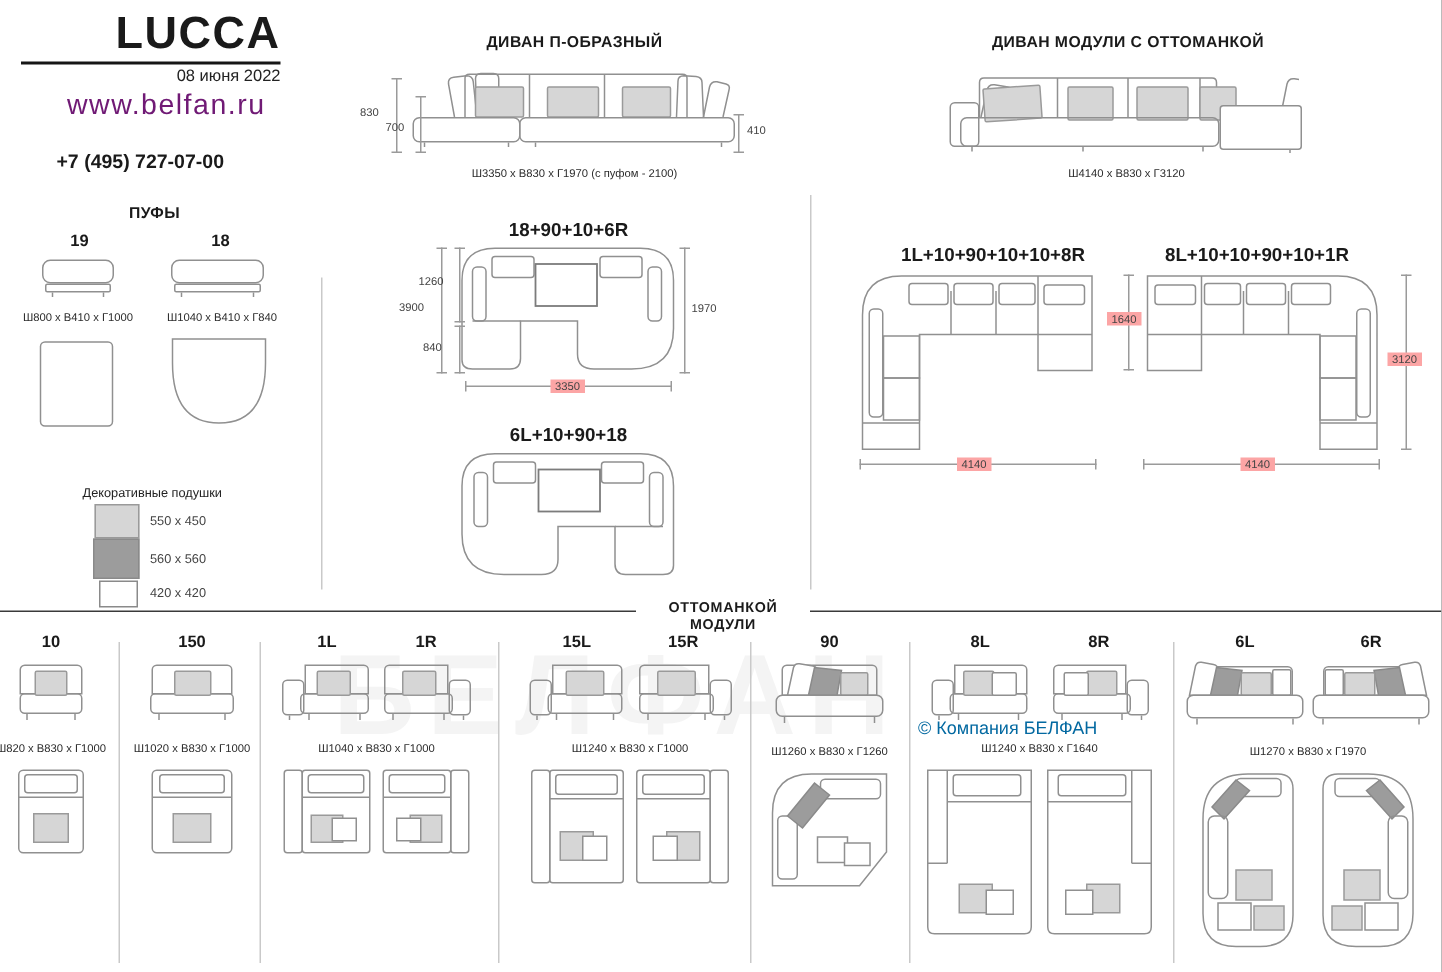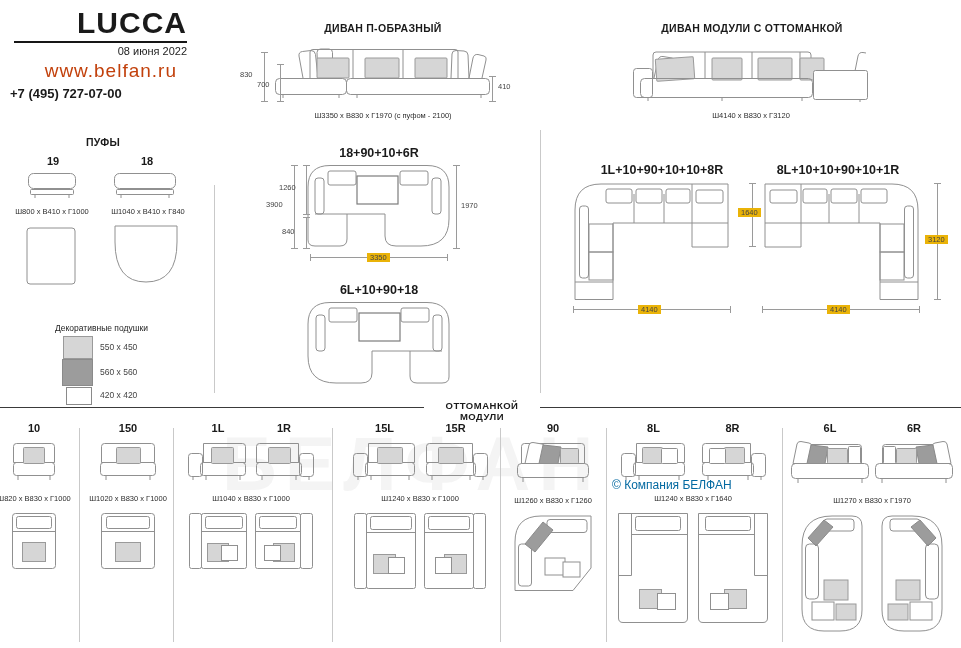--- a/index.html
+++ b/index.html
@@ -3,28 +3,28 @@
 <meta charset="utf-8">
 <style>
   html,body{margin:0;padding:0;background:#888;}
   .page{position:relative;width:961px;height:648px;background:#ffffff;overflow:hidden;
         font-family:"Liberation Sans",sans-serif;color:#1a1a1a;}
   .abs{position:absolute;}
   .ctr{text-align:center;}
   .brand{font-size:30px;font-weight:bold;letter-spacing:1px;text-align:right;}
   .rule{height:2px;background:#161616;}
   .date{font-size:11px;text-align:right;color:#222;}
-  .site{font-size:19px;color:#c2410c;text-align:right;letter-spacing:1px;}
-  .phone{font-size:13px;font-weight:bold;text-align:left;}
+  .site{font-size:19px;color:#701a75;text-align:right;letter-spacing:1px;}
+  .phone{font-size:13px;font-weight:bold;text-align:center;margin-top:14px;}
   .sec-title{font-size:10.5px;font-weight:bold;letter-spacing:.3px;}
   .cfg-title{font-size:12.5px;font-weight:bold;}
   .mod-label{font-size:11px;font-weight:bold;text-align:center;}
   .cap{font-size:7.5px;color:#2c2c2c;white-space:nowrap;}
   .dim{font-size:7.5px;color:#444;white-space:nowrap;}
-  .onln{background:#eab308;padding:0 3px;}
+  .onln{background:#fca5a5;padding:0 3px;}
   .vline{width:1px;background:#c9c9c9;}
   .vdim{width:1px;background:#9a9a9a;}
   .vdim:before,.vdim:after{content:"";position:absolute;left:-3px;width:7px;height:1px;background:#9a9a9a;}
   .vdim:before{top:0;} .vdim:after{bottom:0;}
   .hdim{height:1px;background:#9a9a9a;}
   .hdim:before,.hdim:after{content:"";position:absolute;top:-3px;width:1px;height:7px;background:#9a9a9a;}
   .hdim:before{left:0;} .hdim:after{right:0;}
   .hrule{height:1px;background:#3a3a3a;}
   .mgroup{position:absolute;top:422px;display:flex;flex-direction:column;align-items:center;}
   .mrow{display:flex;align-items:flex-end;justify-content:center;}

